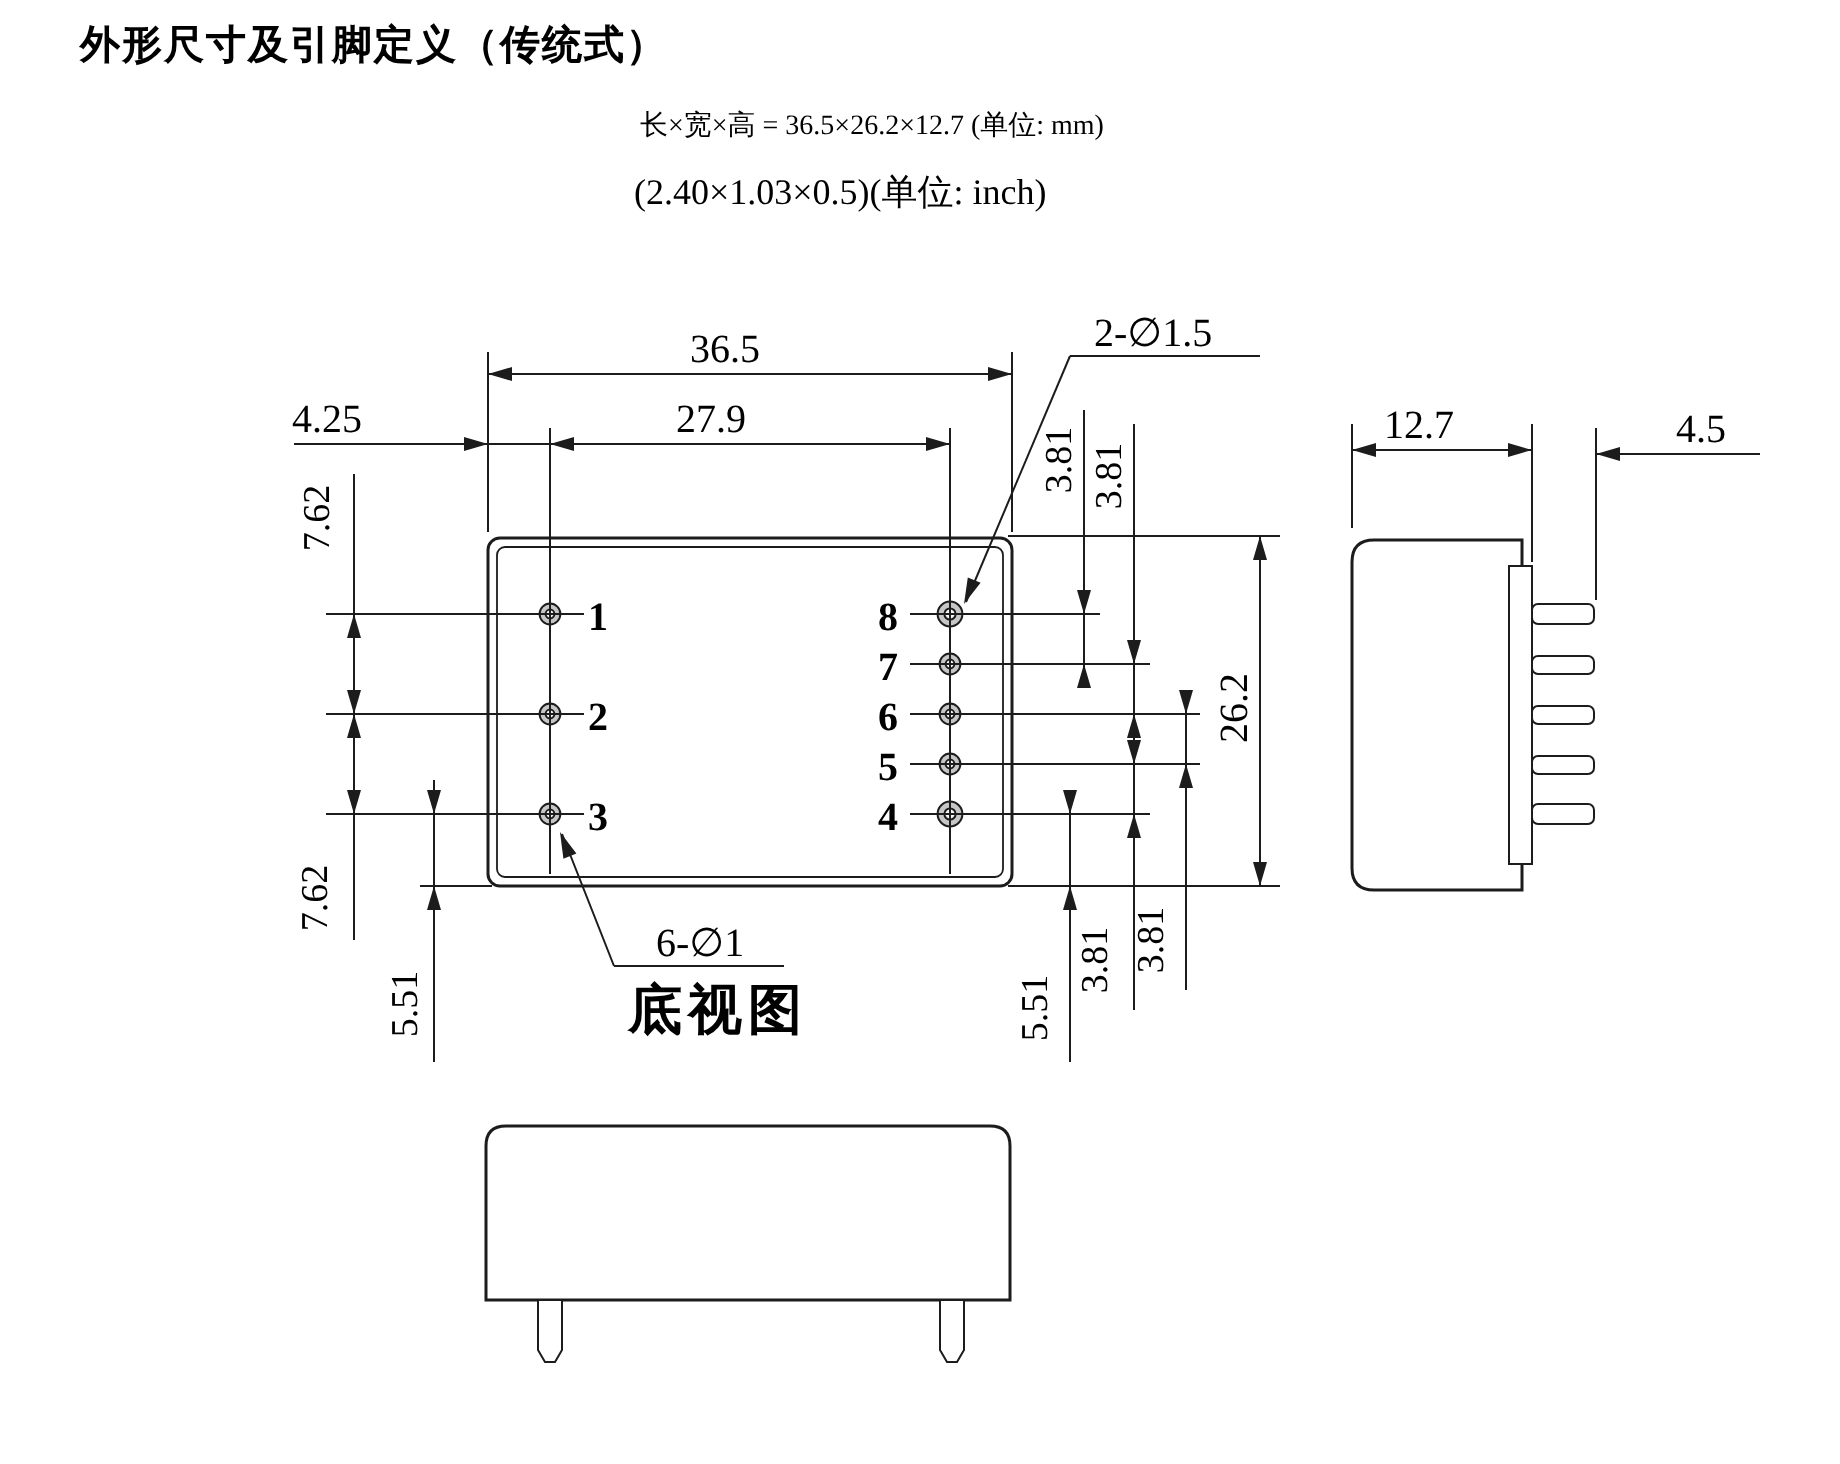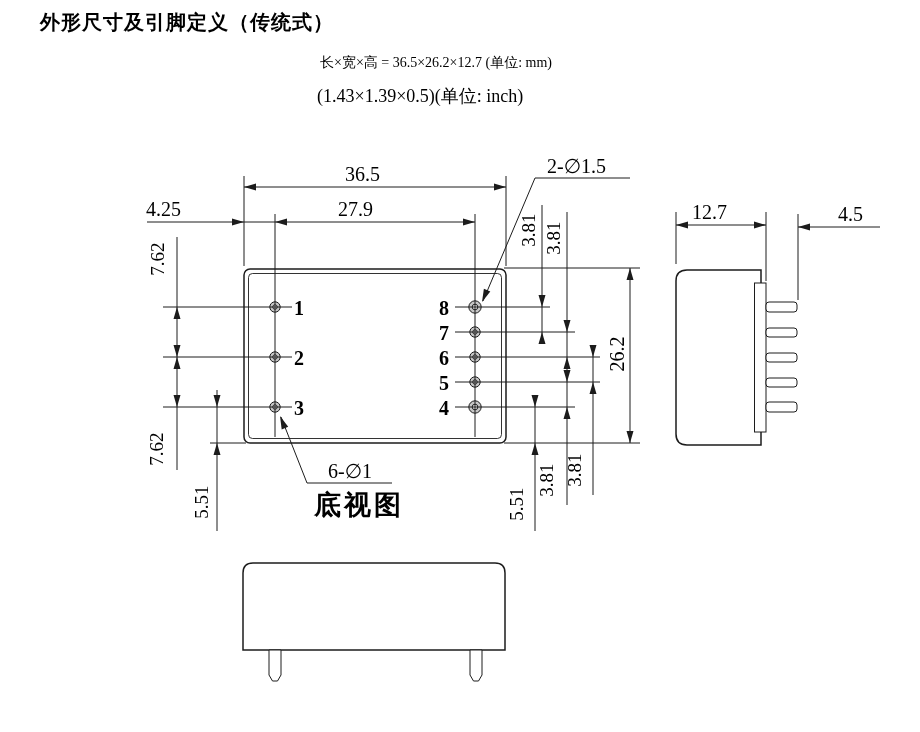--- a/index.html
+++ b/index.html
@@ -19,21 +19,21 @@
   .pin-num{font-family:"Liberation Serif","DejaVu Serif",serif;font-size:20px;font-weight:bold;fill:#000;}
   .caption{font-family:"Liberation Serif","DejaVu Serif",serif;font-size:27px;font-weight:bold;fill:#000;letter-spacing:3px;}
 </style>
 </head>
 <body>
 
 <div id="canvas">
 
   <div class="lbl" id="doc-title">外形尺寸及引脚定义（传统式）</div>
   <div class="lbl" id="sub-mm">长×宽×高 = 36.5×26.2×12.7 (单位: mm)</div>
-  <div class="lbl" id="sub-inch">(1.43×1.39×0.5)(单位: inch)</div>
+  <div class="lbl" id="sub-inch">(2.40×1.03×0.5)(单位: inch)</div>
 
   <svg width="920" height="732" viewBox="0 0 920 732">
 
     <g>
       <rect class="outline" x="244" y="269" width="262" height="174" rx="6"></rect>
       <rect class="outline2" x="248.5" y="273.5" width="253" height="165" rx="4"></rect>
 
       <circle cx="275" cy="307" r="5.2" fill="#c6c6c6" stroke="#1c1c1c"></circle>
       <circle cx="275" cy="307" r="2.2" fill="#f7f7f7" stroke="#1c1c1c"></circle>
       <circle cx="275" cy="357" r="5.2" fill="#c6c6c6" stroke="#1c1c1c"></circle>

